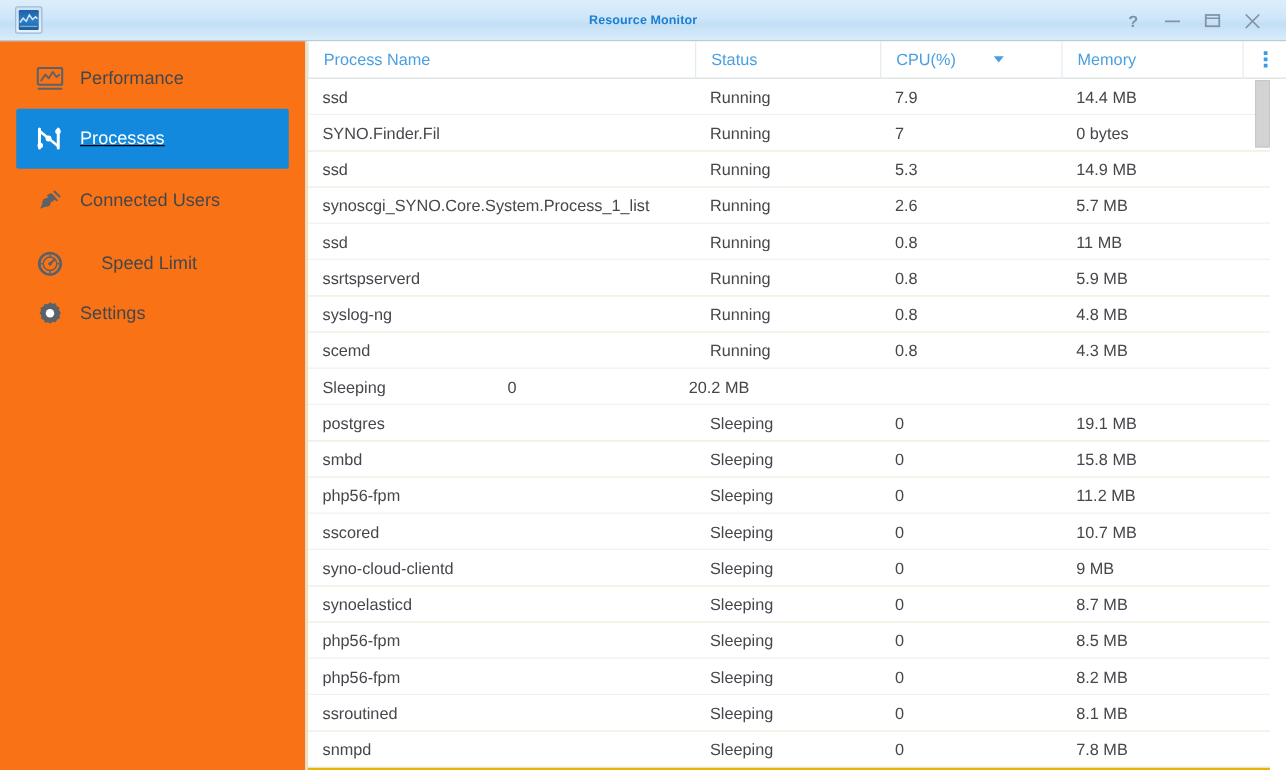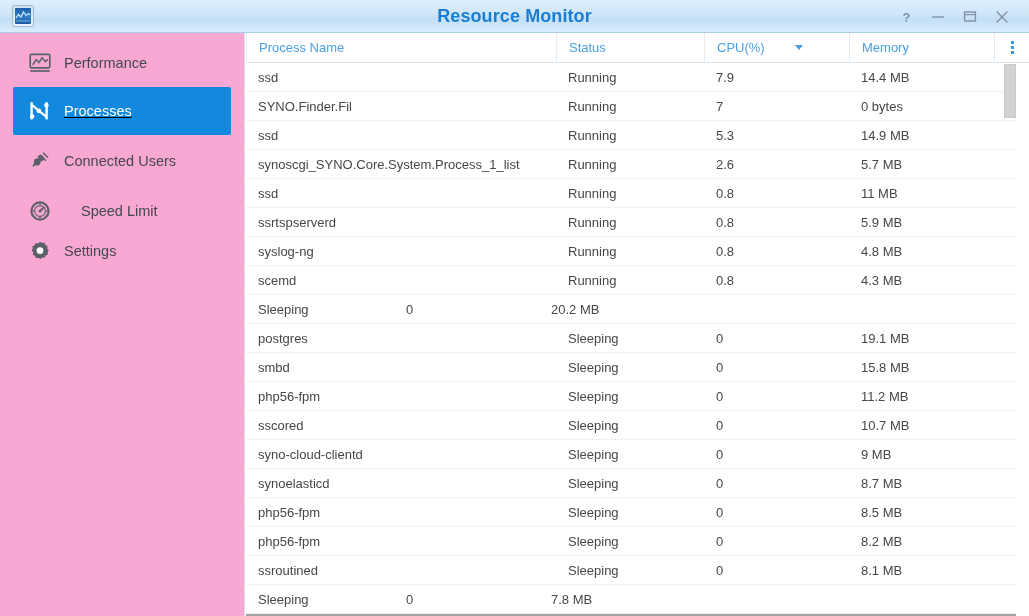--- a/index.html
+++ b/index.html
@@ -39,21 +39,21 @@
     position: relative; overflow: hidden;
     border-radius: 1px;
   }
   #app-icon .inner svg { position: absolute; left: 0; top: 0; }
 
   #window-title {
     position: absolute; left: 0; top: 0;
     width: 1029px; height: 33px;
     line-height: 33px;
     text-align: center;
-    font-size: 18px; font-weight: bold;
+    font-size: 10px; font-weight: bold;
     color: #1a7fd4;
     letter-spacing: .1px;
     pointer-events: none;
   }
 
   .win-btn {
     position: absolute; top: 6px;
     width: 22px; height: 21px;
     display: flex; align-items: center; justify-content: center;
     color: #7f93a6;
@@ -62,21 +62,21 @@
   #btn-help   { right: 112px; font-size: 15px; font-weight: bold; color: #7c93a8; }
   #btn-min    { right: 80px; }
   #btn-max    { right: 48px; }
   #btn-close  { right: 16px; }
   .win-btn svg { display: block; }
 
   
   #sidebar {
     position: absolute; left: 0; top: 33px;
     width: 245px; height: 583px;
-    background: #f9a8d4;
+    background: #f97316;
     border-right: 1px solid #dadde0;
   }
   .nav-item {
     position: relative;
     margin: 0 13px;
     height: 48px;
     display: flex; align-items: center;
     border-radius: 2px;
     cursor: pointer;
     padding-left: 14px;
@@ -100,21 +100,21 @@
   #nav-performance    { top: 6px; }
   #nav-processes      { top: 6px; }
   #nav-connected      { top: 8px; }
   #nav-speed          { top: 10px; gap: 17px; }
   #nav-settings       { top: 2px; }
 
   
   #table-area {
     position: absolute; left: 246px; top: 33px;
     width: 783px; height: 583px;
-    background: #a3a3a3;
+    background: #eab308;
     overflow: hidden;
   }
   #thead {
     position: relative;
     height: 30px;
     background: #ffffff;
     border-bottom: 1px solid #d9e4ee;
     display: flex;
     align-items: center;
   }
@@ -442,20 +442,21 @@
           <div class="cell c-cpu">0</div>
           <div class="cell c-mem">8.2 MB</div>
         </div>
         <div class="row">
           <div class="cell c-name">ssroutined</div>
           <div class="cell c-status">Sleeping</div>
           <div class="cell c-cpu">0</div>
           <div class="cell c-mem">8.1 MB</div>
         </div>
         <div class="row">
+          <div class="cell c-name">snmpd</div>
           <div class="cell c-status">Sleeping</div>
           <div class="cell c-cpu">0</div>
           <div class="cell c-mem">7.8 MB</div>
         </div>
       </div>
 
     <div id="scrollbar-gutter"></div>
     <div id="scrollbar-track">
       <div id="scrollbar-thumb" style="top: 0px; height: 54px;"></div>
     </div>

